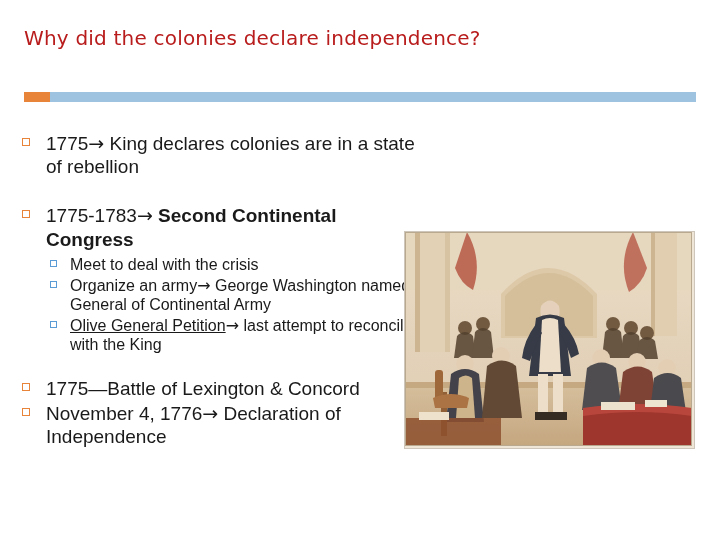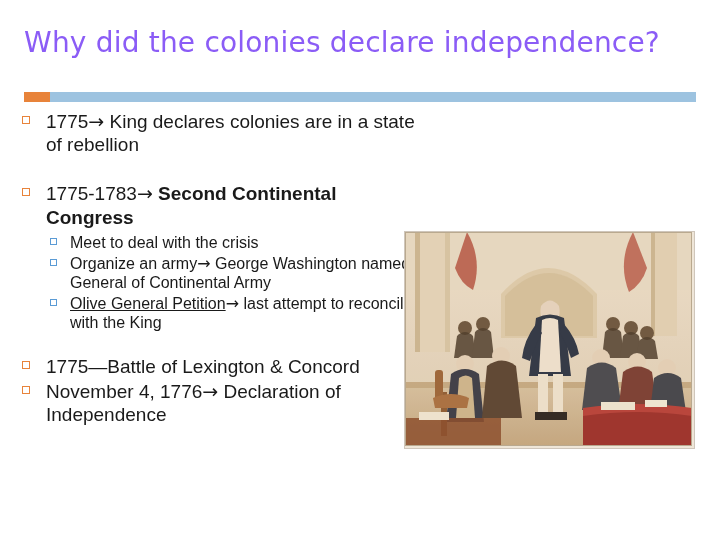--- a/index.html
+++ b/index.html
@@ -19,22 +19,22 @@
     left: 0; top: 0;
     width: 720px;
     height: 539px;
     background: #ffffff;
   }
   .title {
     position: absolute;
     left: 24px;
     top: 26px;
     width: 672px;
-    font-size: 28px;
-    color: #8b5cf6;
+    font-size: 20px;
+    color: #b91c1c;
     font-family: "DejaVu Sans", sans-serif;
     font-weight: 400;
     letter-spacing: 0.2px;
     white-space: nowrap;
   }
   .rule-wrap {
     position: absolute;
     left: 24px;
     top: 92px;
     width: 672px;
@@ -47,21 +47,21 @@
     background: #e8833a;
   }
   .rule-blue {
     flex: 1;
     height: 10px;
     background: #9dc3e0;
   }
   .body {
     position: absolute;
     left: 18px;
-    top: 110px;
+    top: 132px;
     width: 684px;
   }
   ul.l1 {
     list-style: none;
     margin: 0;
     padding: 0;
   }
   ul.l1 > li {
     position: relative;
     padding-left: 28px;

